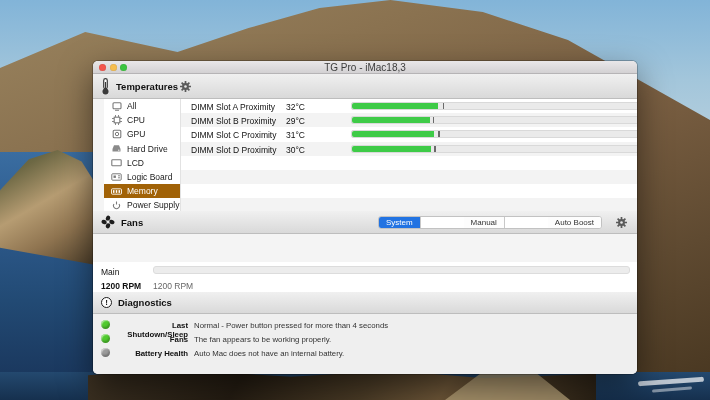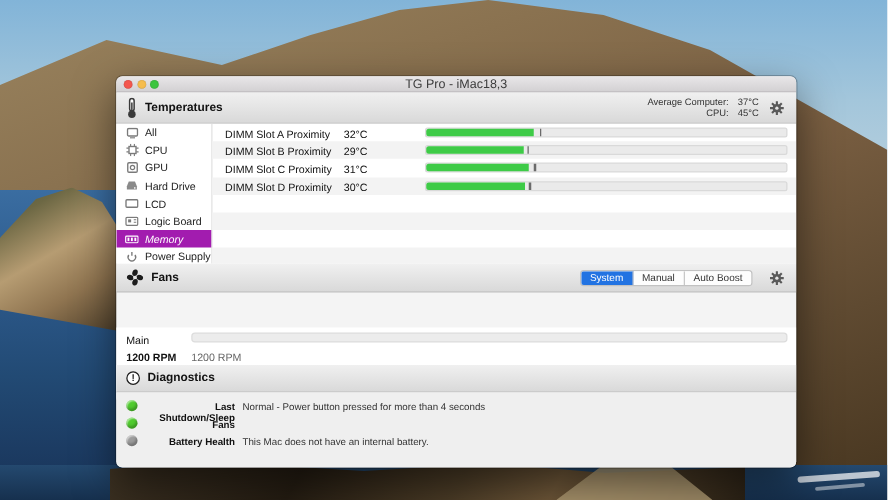--- a/index.html
+++ b/index.html
@@ -36,36 +36,36 @@
   .sec-header { position:absolute; left:0; right:0; background:linear-gradient(#f0f0f0,#d9d9d9); border-bottom:1px solid #bdbdbd; display:flex; align-items:center; }
   .sec-title { font-weight:bold; font-size:9.5px; color:#111; }
 
   .temps-header { top:13px; height:25px; padding:4px 8px; }
   .avg-block { margin-left:auto; text-align:right; font-size:7.5px; color:#333; line-height:9px; margin-right:7px; }
   .avg-line span { display:inline-block; }
   .avg-val { width:22px; text-align:right; font-weight:400; }
 
   .gear-btn { width:15px; height:15px; display:flex; align-items:center; justify-content:center; }
 
-  .temps-body { position:absolute; top:38px; left:0; right:0; height:112px; overflow:hidden; background:#fff; }
+  .temps-body { position:absolute; top:38px; left:11px; right:0; height:112px; overflow:hidden; background:#fff; }
   .sidebar { position:absolute; left:0; top:0; bottom:0; width:77px; background:#fff; border-right:1px solid #e2e2e2; }
   .side-row { height:14.2px; display:flex; align-items:center; gap:5px; padding-left:7px; color:#222; }
   .side-row .sicon { width:11px; display:flex; justify-content:center; }
   .side-row.sel { color:#fff; }
   .sensor-list { position:absolute; left:77px; top:0; right:0; bottom:0; }
   .srow { position:relative; height:14.2px; }
   .srow:nth-child(even) { background:#f3f3f3; }
   .t-name { position:absolute; left:10px; top:3px; }
   .t-val { position:absolute; left:105px; width:52px; top:3px; text-align:left; }
   .t-bar { position:absolute; left:170px; top:3px; height:8px; width:290px; background:#eaeaea; border:1px solid #d9d9d9; border-radius:2px; }
   .t-fill { position:absolute; left:0; top:0; bottom:0; border-radius:2px 0 0 2px; }
   .t-tick { position:absolute; top:0; bottom:0; width:1.5px; background:#6a6a6a; }
 
   .fans-header { top:150px; height:23px; padding:0 8px; gap:6px; }
-  .seg-ctl { margin-left:auto; display:flex; height:13px; border:1px solid #c2c2c2; border-radius:3px; overflow:hidden; background:#fff; margin-right:6px; }
+  .seg-ctl { margin-left:auto; display:flex; height:13px; border:1px solid #c2c2c2; border-radius:3px; overflow:hidden; background:#fff; margin-right:6px;gap:43px; }
   .seg { padding:0 7px; line-height:12px; font-size:8px; color:#333; border-right:1px solid #c8c8c8; background:#fdfdfd; }
   .seg:last-child { border-right:none; }
   .seg.sel { color:#fff; }
   .fans-body { position:absolute; top:173px; left:0; right:0; height:58px; background:#fff; border-bottom:1px solid #c4c4c4;margin-top:28px; }
   .fan-name { position:absolute; left:8px; top:5px; }
   .fan-track { position:absolute; left:60px; top:4px; width:477px; height:8px; background:#ececec; border:1px solid #dcdcdc; border-radius:3px; }
   .fan-cur { position:absolute; left:8px; top:19px; font-weight:bold; }
   .fan-min { position:absolute; left:60px; top:19px; color:#666; }
   .fan-max { position:absolute; right:8px; top:30px; color:#666;font-style:italic; }
 
@@ -105,24 +105,20 @@
 
     <div class="sec-header temps-header">
       <span class="sicon" style="margin-right:6px;">
         <svg width="9" height="17" viewBox="0 0 9 17">
             <rect x="2.7" y="0.7" width="3.6" height="10" rx="1.8" fill="#fff" stroke="#3a3a3a" stroke-width="1.2"></rect>
             <rect x="3.9" y="4" width="1.2" height="7" fill="#3a3a3a"></rect>
             <circle cx="4.5" cy="13.4" r="3" fill="#3a3a3a"></circle>
           </svg>
       </span>
       <span class="sec-title">Temperatures</span>
-      <div class="avg-block">
-        <div class="avg-line"><span>Average Computer:</span> <span class="avg-val">37°C</span></div>
-        <div class="avg-line"><span>CPU:</span> <span class="avg-val">45°C</span></div>
-      </div>
       <div class="gear-btn">
         <svg width="13" height="13" viewBox="0 0 13 13">
             <g stroke="#5a5a5a" stroke-width="1.7">
               <line x1="6.5" y1="1" x2="6.5" y2="12"></line>
               <line x1="1" y1="6.5" x2="12" y2="6.5"></line>
               <line x1="2.6" y1="2.6" x2="10.4" y2="10.4"></line>
               <line x1="10.4" y1="2.6" x2="2.6" y2="10.4"></line>
             </g>
             <circle cx="6.5" cy="6.5" r="3.4" fill="#5a5a5a"></circle>
             <circle cx="6.5" cy="6.5" r="1.3" fill="#e6e6e6"></circle>
@@ -189,21 +185,21 @@
           <span class="sicon">
               <svg width="11" height="8" viewBox="0 0 11 8">
                 <rect x="0.8" y="0.8" width="9.4" height="6.4" rx="0.8" fill="none" stroke="#7a7a7a" stroke-width="1"></rect>
                 <rect x="2.5" y="2.5" width="2.4" height="2.4" fill="#7a7a7a"></rect>
                 <line x1="7" y1="2.8" x2="9" y2="2.8" stroke="#7a7a7a" stroke-width="0.9"></line>
                 <line x1="7" y1="4.8" x2="9" y2="4.8" stroke="#7a7a7a" stroke-width="0.9"></line>
               </svg>
             </span>
           <span>Logic Board</span>
         </div>
-        <div class="side-row sel" style="background: #a21caf; font-style: italic;">
+        <div class="side-row sel" style="background: #a16207;">
           <span class="sicon">
               <svg width="12" height="7" viewBox="0 0 12 7">
                 <rect x="0.6" y="0.6" width="10.8" height="5.8" rx="0.8" fill="none" stroke="#fff" stroke-width="1"></rect>
                 <rect x="2.2" y="2" width="1.6" height="3" fill="#fff"></rect>
                 <rect x="5.2" y="2" width="1.6" height="3" fill="#fff"></rect>
                 <rect x="8.2" y="2" width="1.6" height="3" fill="#fff"></rect>
               </svg>
             </span>
           <span>Memory</span>
         </div>
@@ -305,23 +301,24 @@
 
     <div class="diag-body">
       <div class="drow">
         <span class="dot" style="background: rgb(80, 203, 46);"></span>
         <span class="d-label">Last Shutdown/Sleep</span>
         <span class="d-text">Normal - Power button pressed for more than 4 seconds</span>
       </div>
       <div class="drow">
         <span class="dot" style="background: rgb(80, 203, 46);"></span>
         <span class="d-label">Fans</span>
+        <span class="d-text">The fan appears to be working properly.</span>
       </div>
       <div class="drow">
         <span class="dot" style="background: rgb(155, 155, 155);"></span>
         <span class="d-label">Battery Health</span>
-        <span class="d-text">This Mac does not have an internal battery.</span>
+        <span class="d-text">Auto Mac does not have an internal battery.</span>
       </div>
     </div>
 
   </div>
 
 </div>
 
 </body></html>

